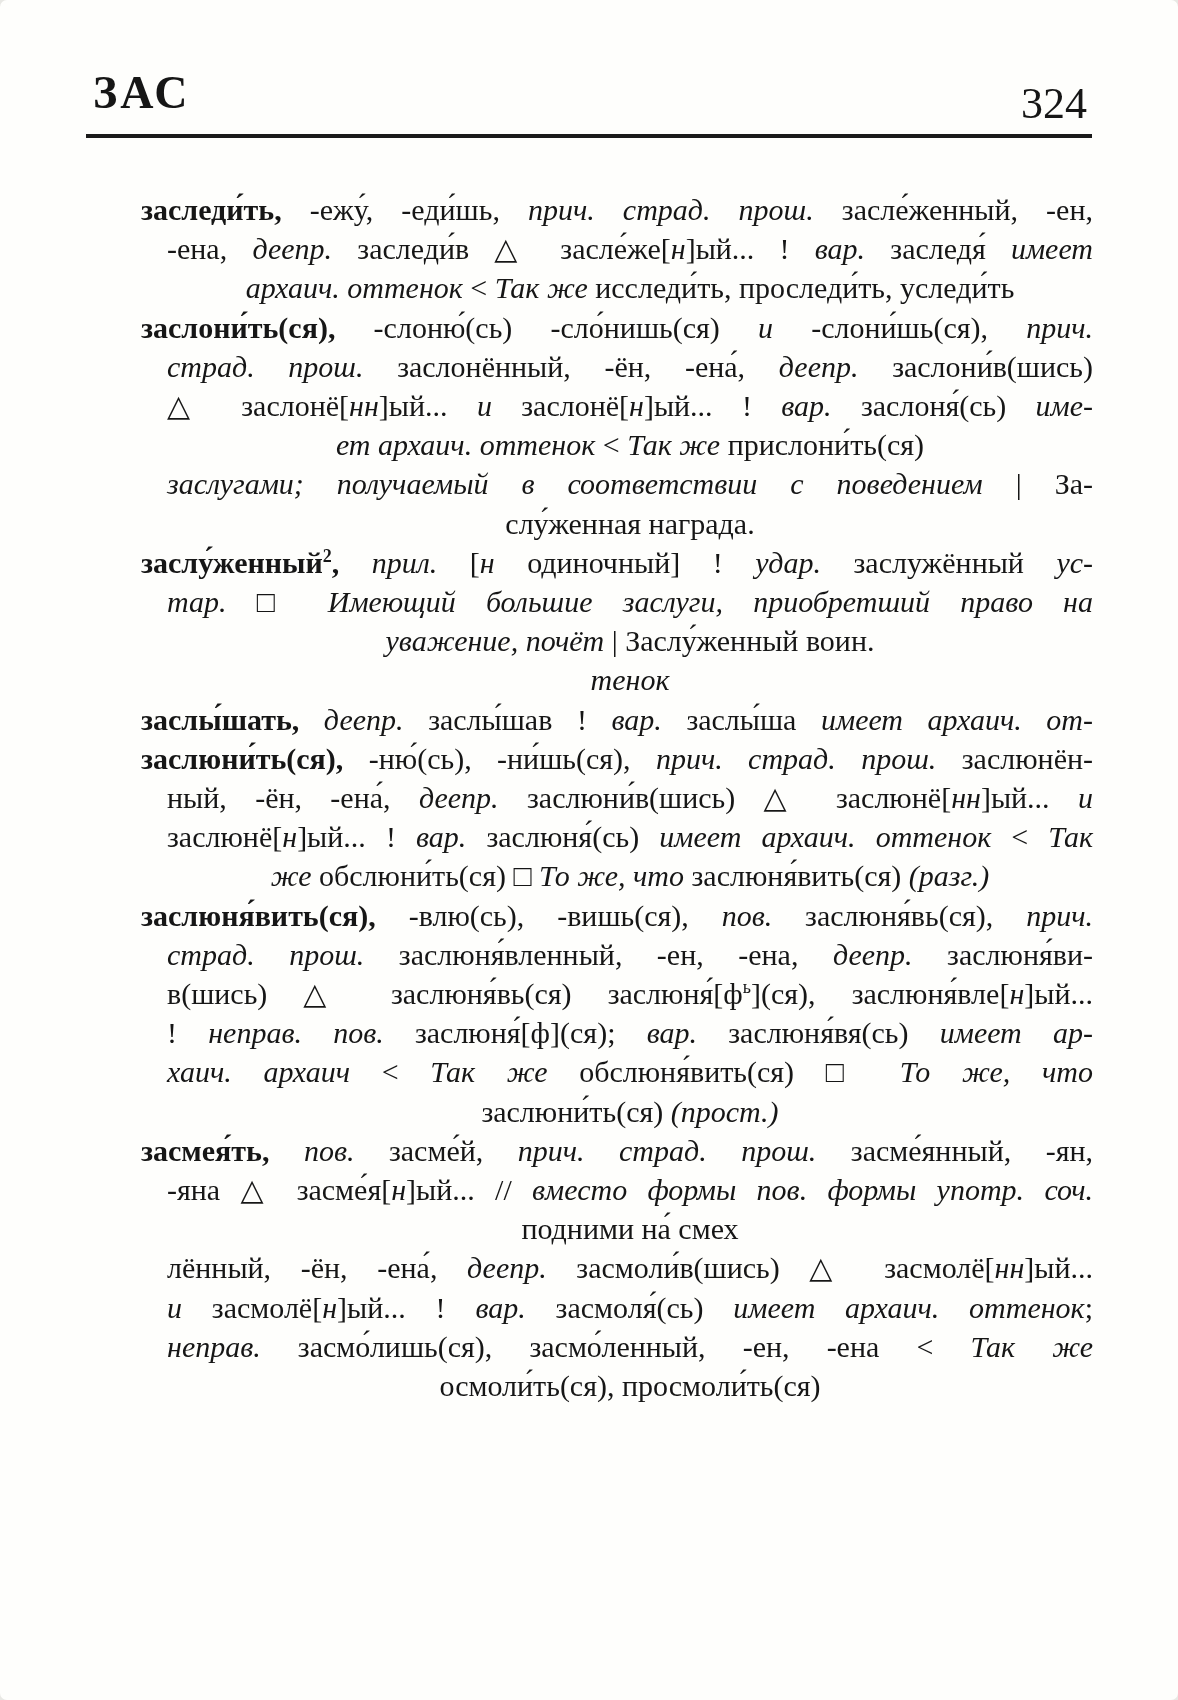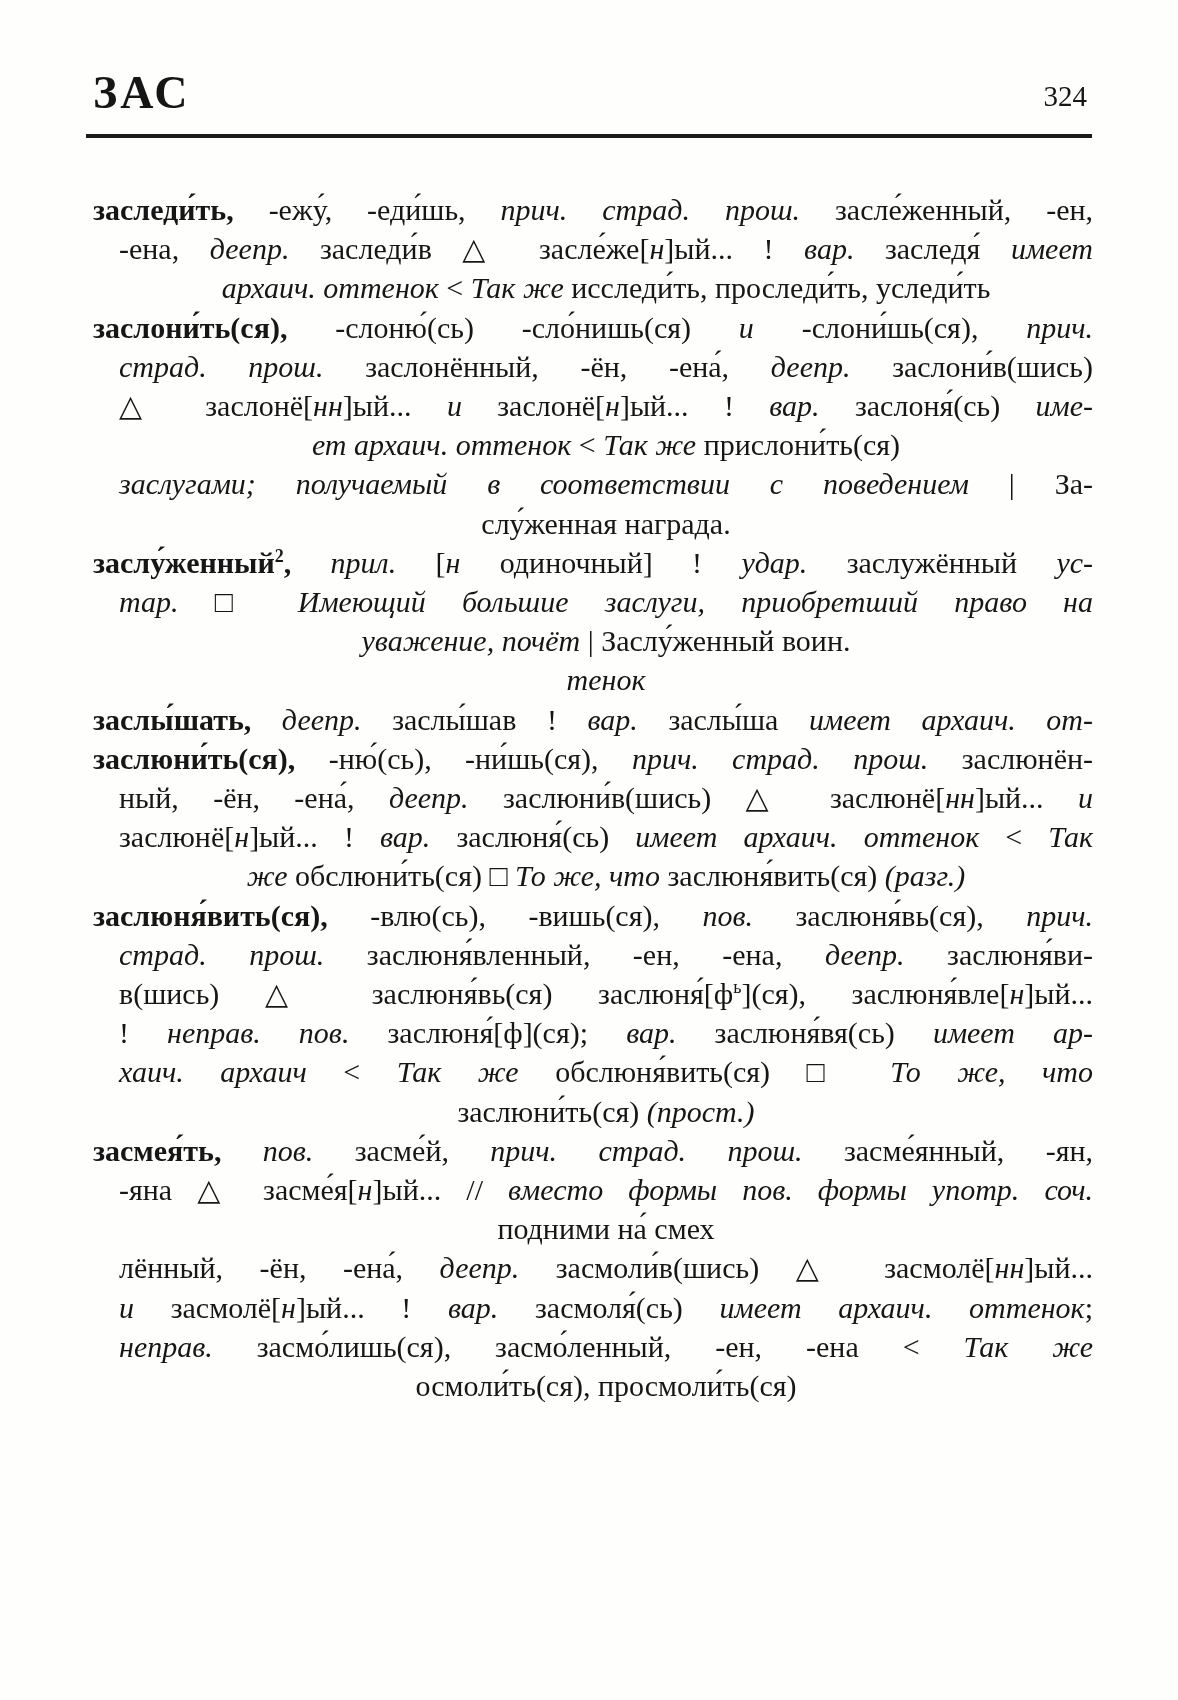--- a/index.html
+++ b/index.html
@@ -5,20 +5,21 @@
   html, body { margin: 0; padding: 0; background: #e8e8e4; }
   .page {
     position: relative;
     width: 1178px;
     height: 1700px;
     margin: 0 auto;
     background: #fefefc;
     color: #161616;
     font-family: "Liberation Serif", "DejaVu Serif", serif;
     overflow: hidden;
+    border-radius: 7px;
   }
   .header-row {
     position: absolute;
     left: 93px;
     top: 70px;
     width: 1000px;
     height: 56px;
   }
   .catchword {
     position: absolute;
@@ -26,21 +27,21 @@
     top: 0;
     font-size: 46px;
     font-weight: bold;
     letter-spacing: 3px;
     line-height: 1;
   }
   .pagenum {
     position: absolute;
     right: 6px;
     top: 12px;
-    font-size: 29px;
+    font-size: 44px;
     line-height: 1;
     margin-left: 33px;
   }
   .rule {
     position: absolute;
     left: 86px;
     top: 134px;
     width: 1006px;
     height: 0;
     border-top: 4px solid #1a1a1a;
@@ -48,20 +49,21 @@
   .entries {
     position: absolute;
     left: 93px;
     top: 190px;
     width: 1000px;
   }
   .line {
     font-size: 30px;
     line-height: 39.2px;
     white-space: normal;
+    margin-left: 48px;
   }
   .line.just {
     text-align: justify;
     text-align-last: justify;
   }
   .line.cont { padding-left: 26px; text-align: center; }
   .seg-b { font-weight: bold; }
   .seg-i { font-style: italic; }
   .seg-bs { font-weight: bold; vertical-align: super; font-size: 0.6em; line-height: 0; }
   .seg-s  { vertical-align: super; font-size: 0.6em; line-height: 0; }

